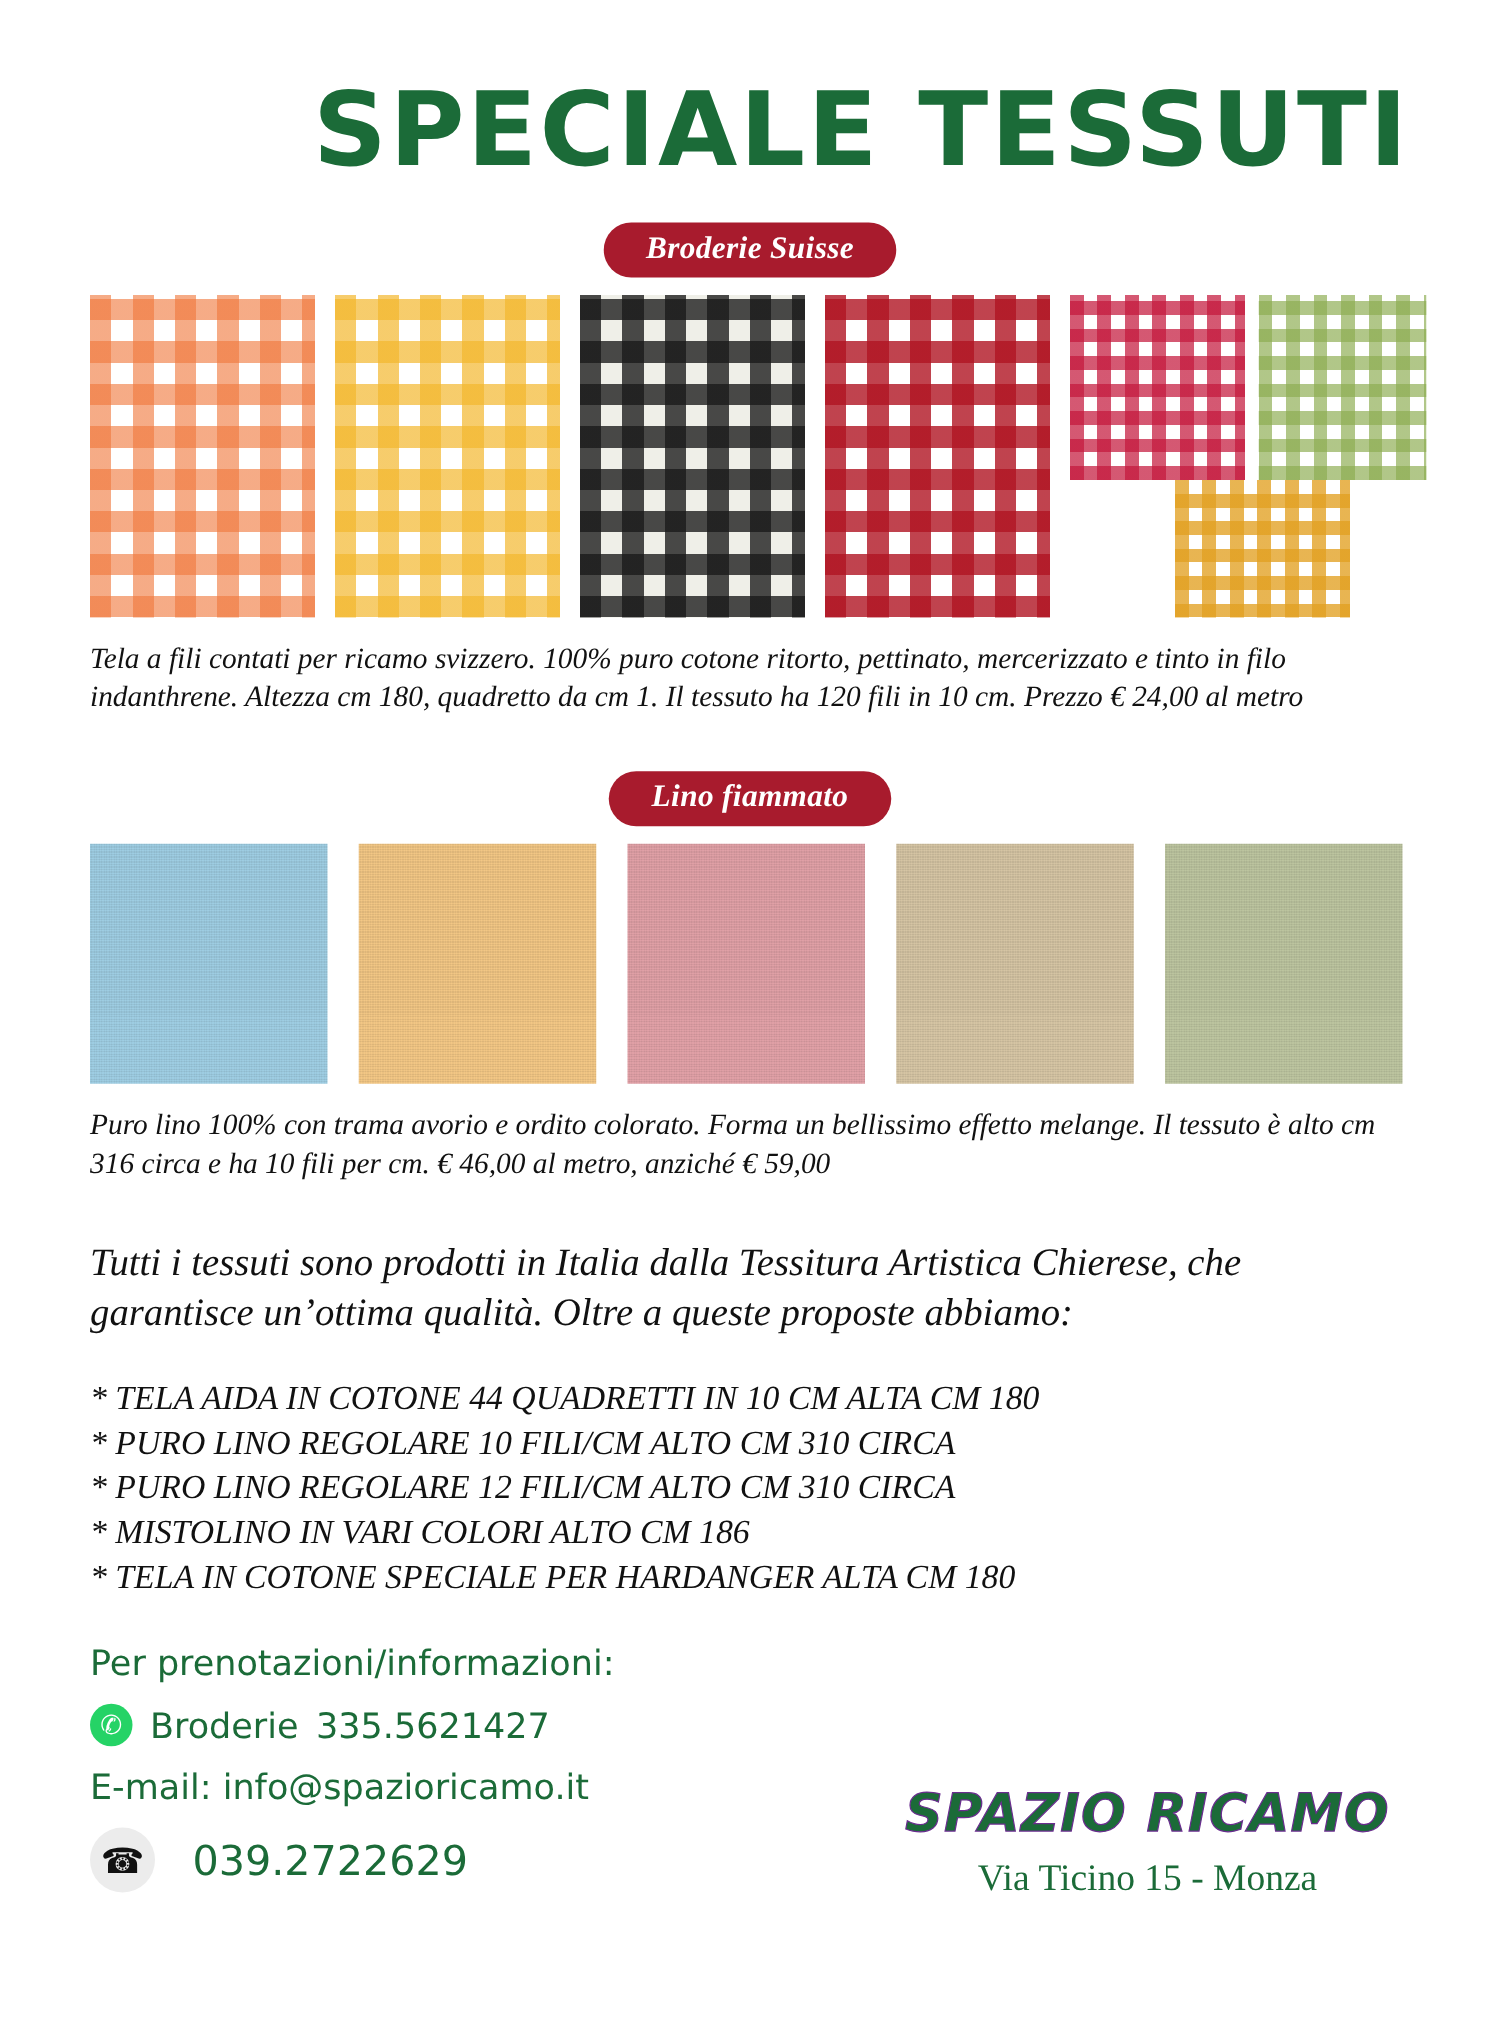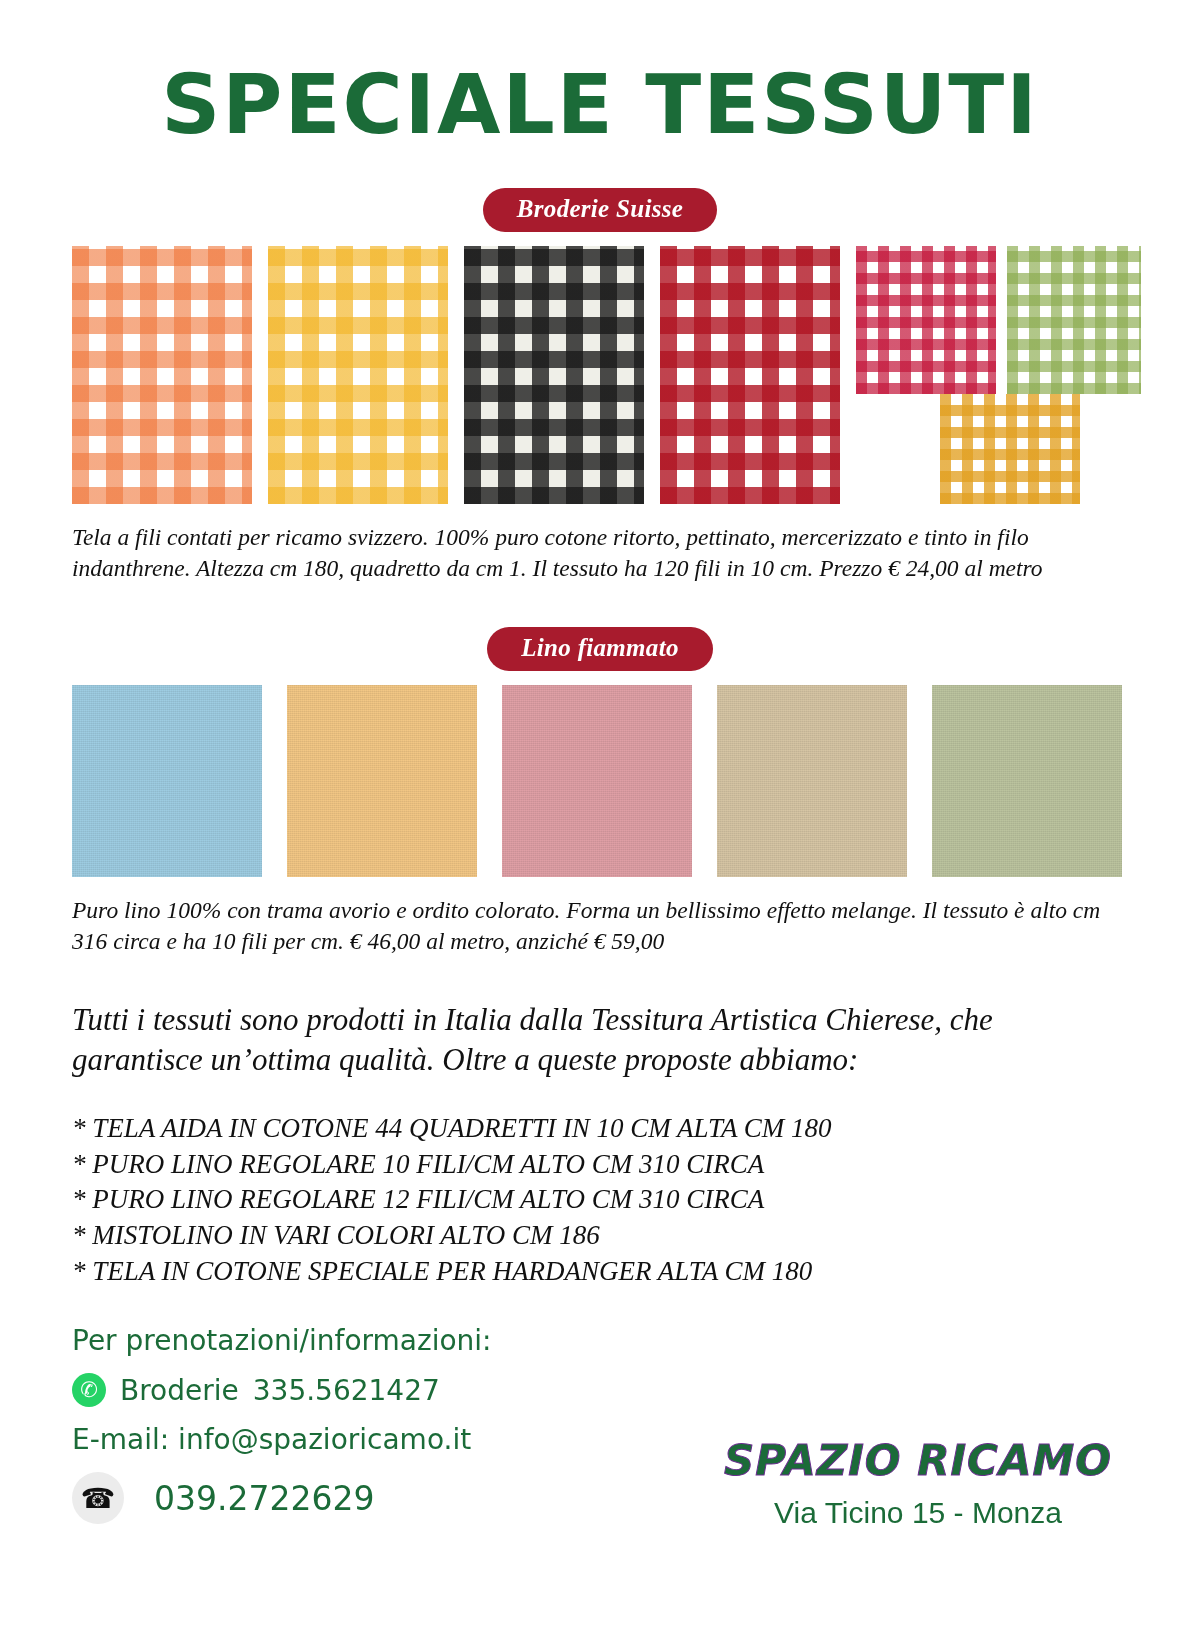--- a/index.html
+++ b/index.html
@@ -19,34 +19,34 @@
     width: 1200px;
     height: 1628px;
     box-sizing: border-box;
     padding: 0 72px;
   }
 
   
   .title {
     margin: 0;
     padding-top: 62px;
-    text-align: center;
+    text-align: right;
     font-family: "DejaVu Sans", sans-serif;
     font-weight: bold;
     font-size: 82px;
     letter-spacing: 2px;
     color: #1b6b38;
     line-height: 1.05;
   }
 
   
   .ribbon-wrap {
     display: flex;
     justify-content: center;
-    margin-top: 40px;
+    margin-top: 30px;
   }
   .ribbon {
     background: #a81b2d;
     color: #ffffff;
     font-family: "Liberation Serif", serif;
     font-style: italic;
     font-weight: bold;
     font-size: 25px;
     padding: 7px 34px 9px;
     border-radius: 22px;
@@ -266,21 +266,21 @@
   .logo-site {
     font-family: "DejaVu Sans", sans-serif;
     font-weight: bold;
     font-size: 22px;
     color: #111111;
     letter-spacing: 0.5px;
     margin-top: 4px;
     text-decoration: underline;
   }
   .logo-addr {
-    font-family: Liberation Sans, sans-serif;
+    font-family: Liberation Serif, serif;
     font-size: 30px;
     color: #1b6b38;
     margin-top: 14px;
   }
 </style>
 </head>
 <body>
 
 <div class="page">
 

